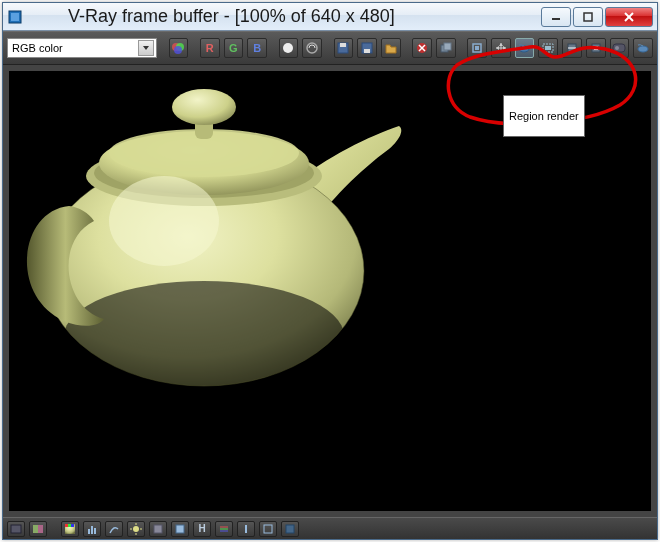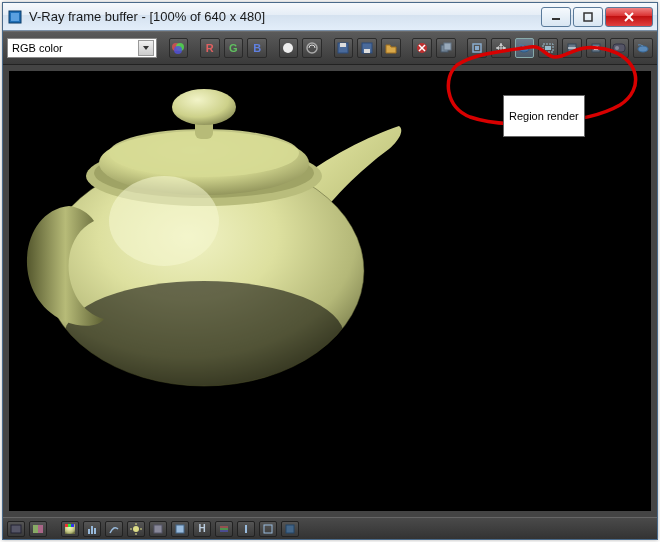--- a/index.html
+++ b/index.html
@@ -30,21 +30,22 @@
     border-bottom: 1px solid #7a8fa6;
   }
   .app-icon {
     width: 16px; height: 16px;
     margin-right: 6px;
     display: flex; align-items: center; justify-content: center;
   }
   .title-text {
     flex: 1;
     color: #1a1a1a;
-    font-size: 13px;
+    font-size: 18px;
+    margin-left: 39px;
   }
   .win-controls { display: flex; gap: 0; }
   .win-btn {
     width: 30px; height: 20px;
     border: 1px solid #5a7a9a;
     border-radius: 3px;
     margin-left: 2px;
     display: flex; align-items: center; justify-content: center;
     background: linear-gradient(to bottom, #f5f9fd, #d9e6f2);
     cursor: pointer;

